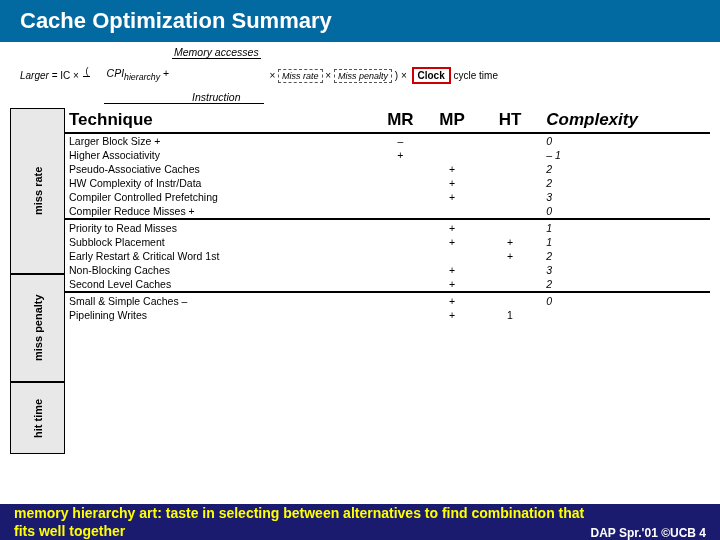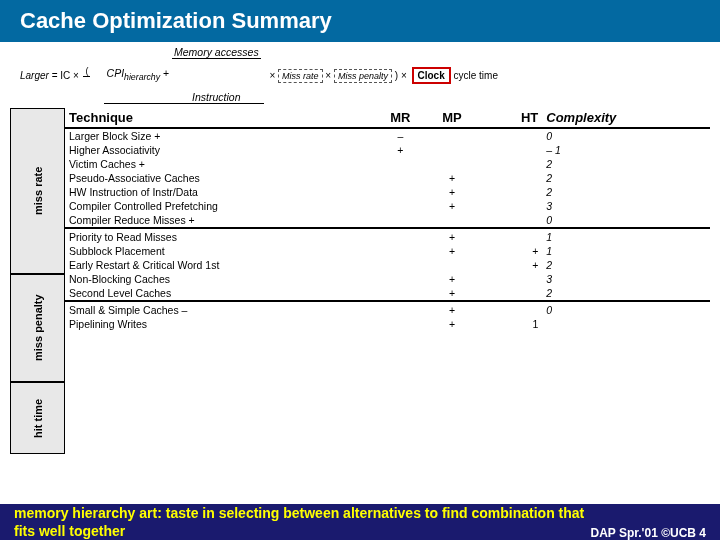--- a/index.html
+++ b/index.html
@@ -82,38 +82,38 @@
       width: 100%;
       border-collapse: collapse;
       font-size: 10.5px;
     }
 
     th {
       font-weight: bold;
       text-align: left;
       padding: 2px 4px;
       border-bottom: 2px solid #000;
-      font-size: 13px;
+      font-size: 17px;
     }
 
     td {
       padding: 1px 4px;
       vertical-align: top;
       font-size: 10.5px;
     }
 
     .section-divider td {
       border-top: 2px solid #000;
       padding-top: 2px;
     }
 
     .col-technique { width: 48%; }
     .col-mr { width: 8%; text-align: center; margin-top: 24px; }
     .col-mp { width: 8%; text-align: center; }
-    .col-ht { width: 10%; text-align: right; }
+    .col-ht { width: 10%; text-align: center; }
     .col-complexity { width: 26%; }
 
     .footer-bar {
       position: absolute;
       bottom: 0;
       left: 0;
       right: 0;
       background: #1a1a6e;
       color: #ffff00;
       font-size: 14px;
@@ -212,35 +212,28 @@
               <td class="col-complexity complexity-col">0</td>
             </tr>
             <tr>
               <td class="col-technique">Higher Associativity</td>
               <td class="col-mr">+</td>
               <td class="col-mp"></td>
               <td class="col-ht"></td>
               <td class="col-complexity complexity-col">–    1</td>
             </tr>
             <tr>
-              <td class="col-technique">Victim Caches    +</td>
-              <td class="col-mr"></td>
-              <td class="col-mp"></td>
+              <td class="col-technique">Pseudo-Associative Caches</td>
+              <td class="col-mr"></td>
+              <td class="col-mp">+</td>
               <td class="col-ht"></td>
               <td class="col-complexity complexity-col">2</td>
             </tr>
             <tr>
-              <td class="col-technique">Pseudo-Associative Caches</td>
-              <td class="col-mr"></td>
-              <td class="col-mp">+</td>
-              <td class="col-ht"></td>
-              <td class="col-complexity complexity-col">2</td>
-            </tr>
-            <tr>
-              <td class="col-technique">HW Instruction of Instr/Data</td>
+              <td class="col-technique">HW Complexity of Instr/Data</td>
               <td class="col-mr"></td>
               <td class="col-mp">+</td>
               <td class="col-ht"></td>
               <td class="col-complexity complexity-col">2</td>
             </tr>
             <tr>
               <td class="col-technique">Compiler Controlled Prefetching</td>
               <td class="col-mr"></td>
               <td class="col-mp">+</td>
               <td class="col-ht"></td>

